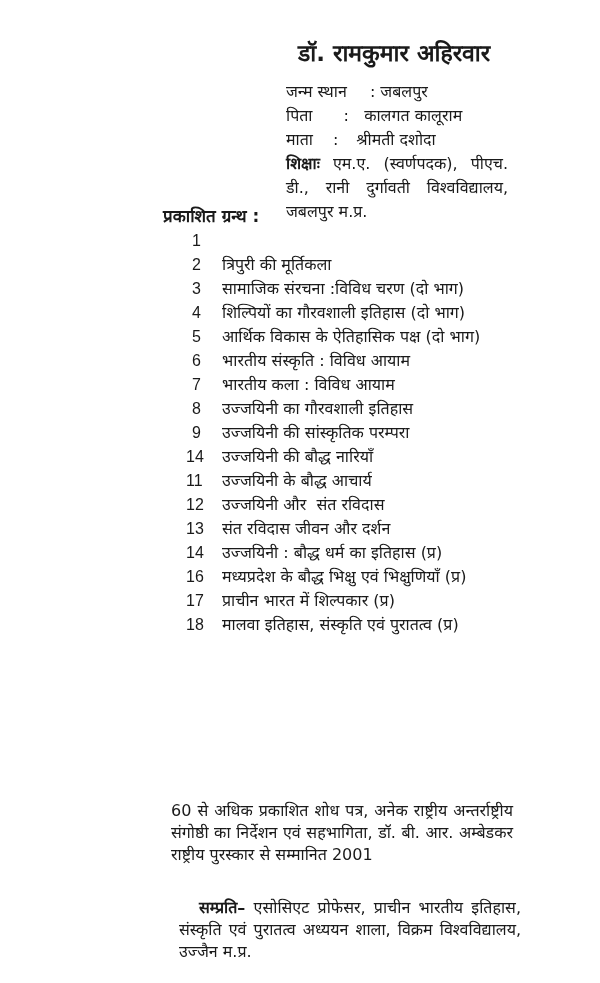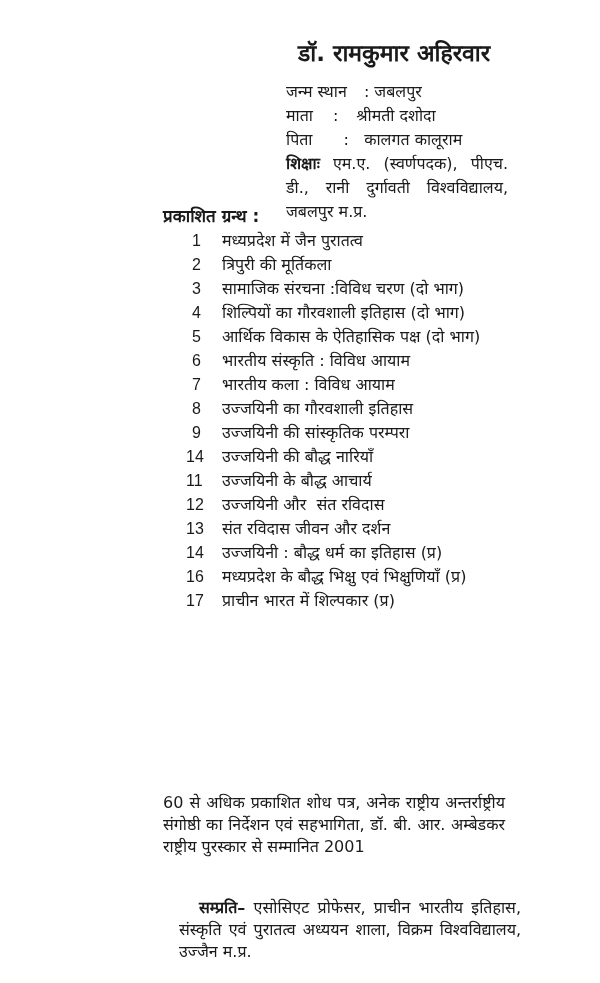--- a/index.html
+++ b/index.html
@@ -30,21 +30,21 @@
     }
     .info-line {
       font-size: 16px;
       line-height: 24px;
       white-space: nowrap;
     }
     .info-label {
       display: inline-block;
       width: 42px;
     }
-    .info-label.auto { width: auto; margin-right: 12px; }
+    .info-label.auto { width: auto; margin-right: 18px; }
     .sep { display: inline-block; width: 18px; text-align: left; }
     .edu {
       font-size: 16px;
       line-height: 24px;
       text-align: justify;
       text-align-last: left;
       width: 222px;
     }
     .edu b { font-weight: bold; }
 
@@ -88,21 +88,21 @@
 
     .summary {
       position: absolute;
       left: 163px;
       top: 792px;
       width: 342px;
       font-size: 16px;
       line-height: 22px;
       text-align: justify;
       text-align-last: left;
-      margin: 0;
+      margin: 8px;
     }
     .current {
       position: absolute;
       left: 163px;
       top: 881px;
       width: 342px;
       font-size: 16px;
       line-height: 22px;
       text-align: justify;
       text-align-last: left;
@@ -115,41 +115,40 @@
 <body>
 
 <div class="author-block">
   <h1 class="author-name">डॉ. रामकुमार अहिरवार</h1>
   <div class="info-line">
     <span class="info-label auto">जन्म स्थान</span>
     <span>:</span>
     <span>जबलपुर</span>
   </div>
   <div class="info-line">
+    <span class="info-label">पिता</span>
+    <span class="sep" style="width:26px;text-align:center">:</span>
+    <span>कालगत कालूराम</span>
+  </div>
+  <div class="info-line">
     <span class="info-label">माता</span>
     <span class="sep">:</span>
     <span>श्रीमती दशोदा</span>
   </div>
-  <div class="info-line">
-    <span class="info-label">पिता</span>
-    <span class="sep" style="width:26px;text-align:center">:</span>
-    <span>कालगत कालूराम</span>
-  </div>
   <div class="edu">
     <b>शिक्षाः</b>
     <span>एम.ए. (स्वर्णपदक), पीएच. डी., रानी दुर्गावती विश्वविद्यालय, जबलपुर म.प्र.</span>
   </div>
 </div>
 
 <h2 class="books-heading">प्रकाशित ग्रन्थ :</h2>
 
 <ol class="books" id="books-list">
   <li class="book">
       <span class="book-num">1</span>
-      <span class="book-title">मध्यप्रदेश में जैन पुरातत्व</span>
     </li>
   <li class="book">
       <span class="book-num">2</span>
       <span class="book-title">त्रिपुरी की मूर्तिकला</span>
     </li>
   <li class="book">
       <span class="book-num">3</span>
       <span class="book-title">सामाजिक संरचना :विविध चरण (दो भाग)</span>
     </li>
   <li class="book">
@@ -196,20 +195,24 @@
       <span class="book-num two">14</span>
       <span class="book-title">उज्जयिनी : बौद्ध धर्म का इतिहास (प्र)</span>
     </li>
   <li class="book">
       <span class="book-num two">16</span>
       <span class="book-title">मध्यप्रदेश के बौद्ध भिक्षु एवं भिक्षुणियाँ (प्र)</span>
     </li>
   <li class="book">
       <span class="book-num two">17</span>
       <span class="book-title">प्राचीन भारत में शिल्पकार (प्र)</span>
+    </li>
+  <li class="book">
+      <span class="book-num two">18</span>
+      <span class="book-title">मालवा इतिहास, संस्कृति एवं पुरातत्व (प्र)</span>
     </li>
 </ol>
 
 <p class="summary">60 से अधिक प्रकाशित शोध पत्र, अनेक राष्ट्रीय अन्तर्राष्ट्रीय संगोष्ठी का निर्देशन एवं सहभागिता, डॉ. बी. आर. अम्बेडकर राष्ट्रीय पुरस्कार से सम्मानित 2001</p>
 
 <p class="current">
   <b>सम्प्रति–</b><span> एसोसिएट प्रोफेसर, प्राचीन भारतीय इतिहास, संस्कृति एवं पुरातत्व अध्ययन शाला, विक्रम विश्वविद्यालय, उज्जैन म.प्र.</span>
 </p>
 
 </body></html>

